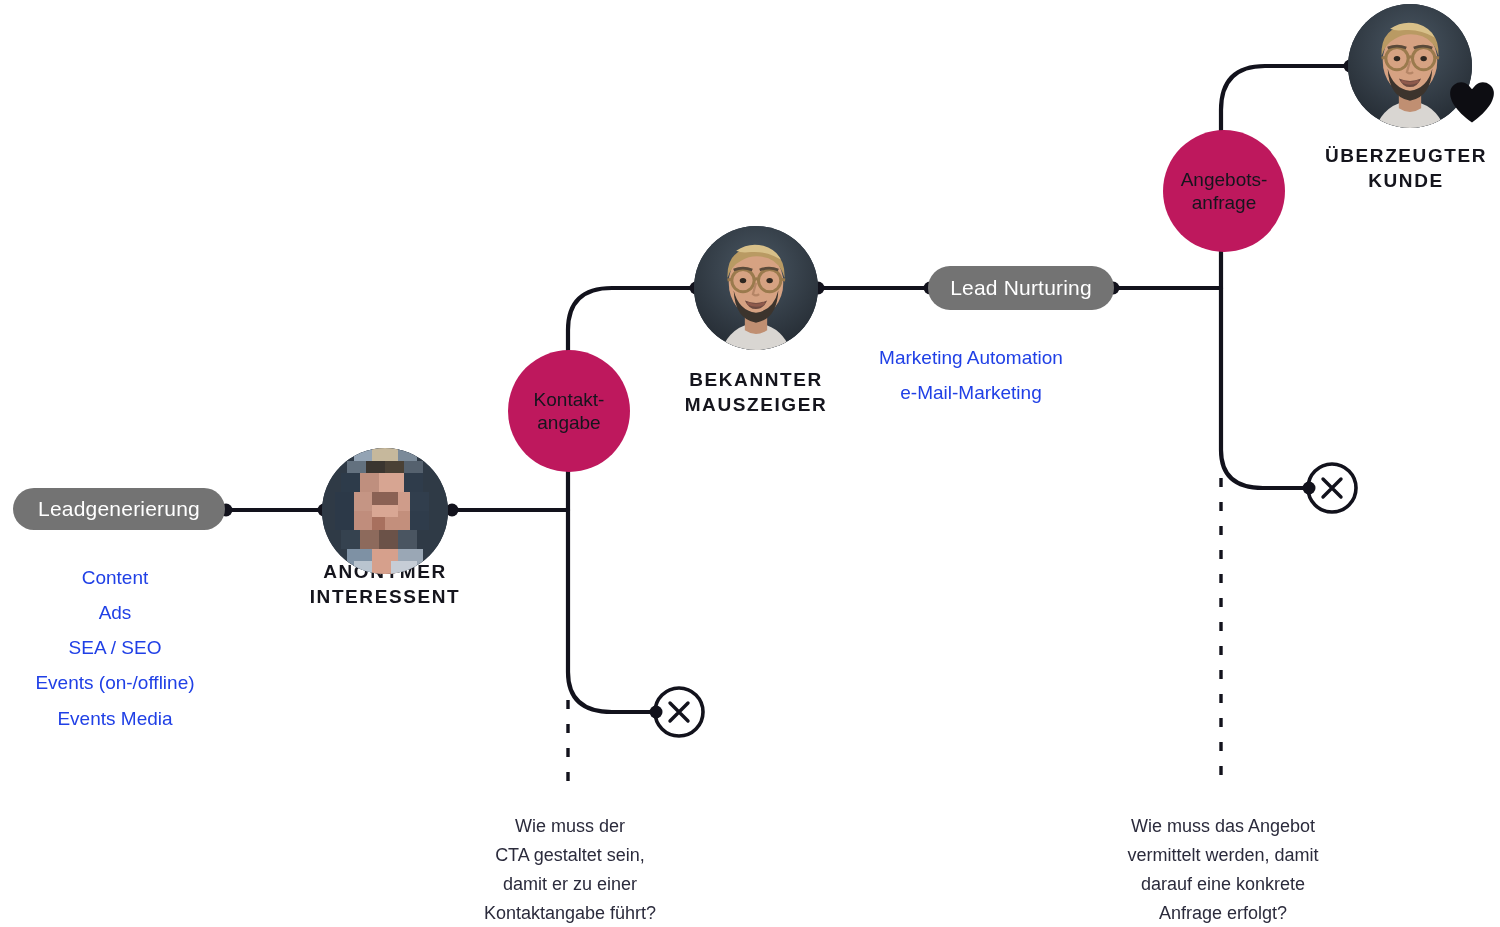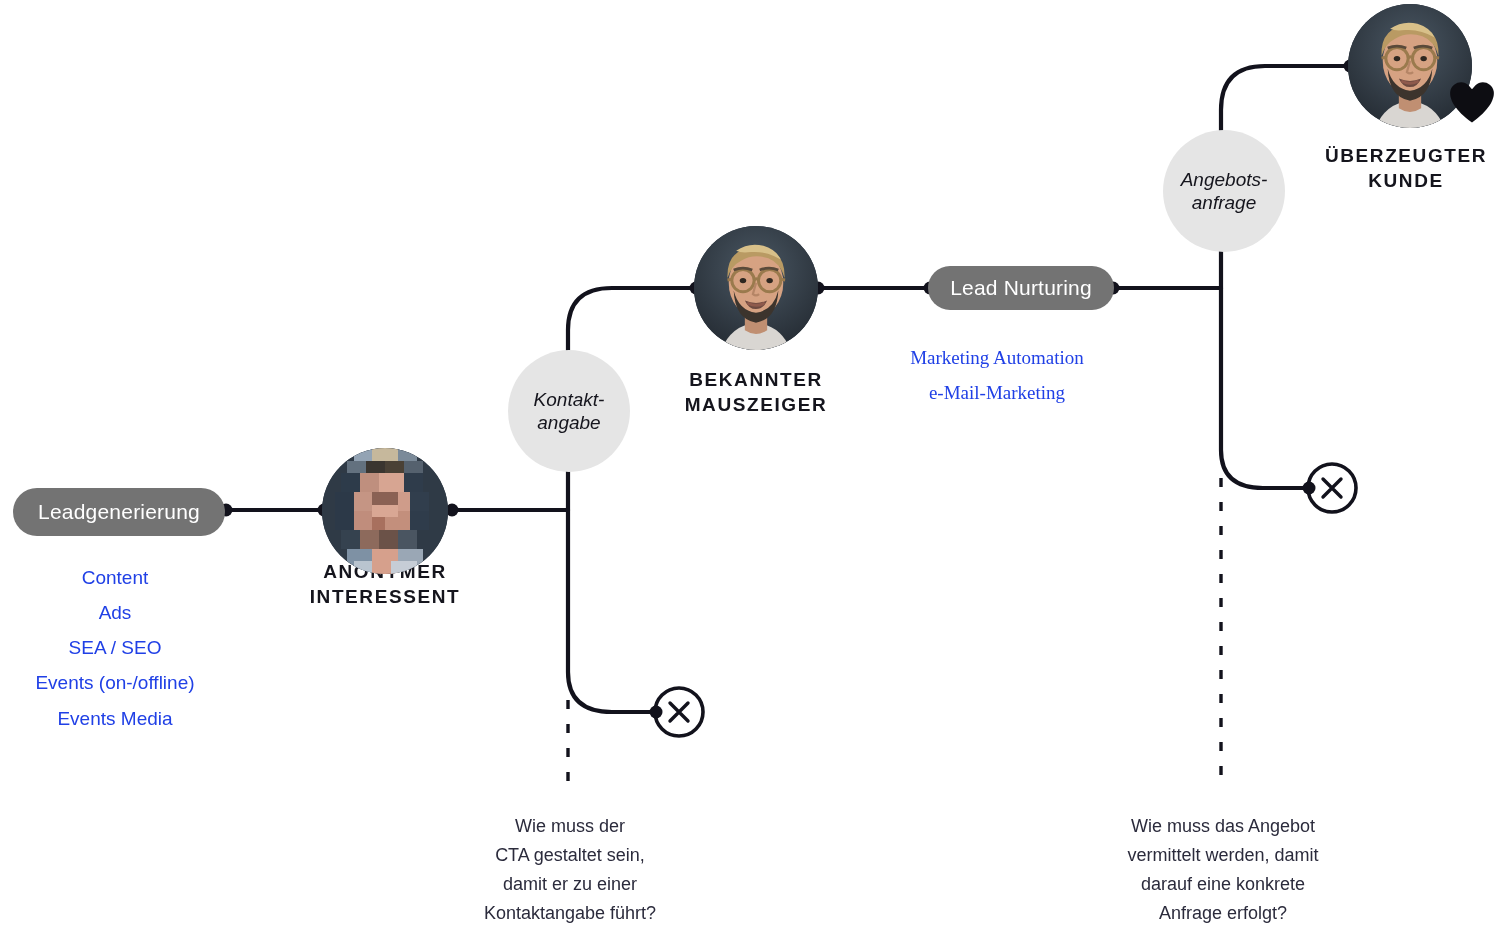--- a/index.html
+++ b/index.html
@@ -25,28 +25,27 @@
     letter-spacing:.2px;
     white-space:nowrap;
     box-sizing:border-box;
     z-index:6;
   }
 
   
   .stage-circle{
     position:absolute;
     border-radius:50%;
-    background:#e5e5e5;
+    background:#be185d;
     display:flex;align-items:center;justify-content:center;
     text-align:center;
     color:#15151d;
     font-size:19px;
     line-height:1.22;
     z-index:5;
-    font-style:italic;
   }
 
   
   .avatar{
     position:absolute;
     border-radius:50%;
     overflow:hidden;
     z-index:7;
     background:#2b3440;
   }
@@ -135,21 +134,21 @@
       <circle cx="696" cy="288" r="6.5"></circle>
       <circle cx="818" cy="288" r="6.5"></circle>
       <circle cx="930" cy="288" r="6.5"></circle>
       <circle cx="1113" cy="288" r="6.5"></circle>
       <circle cx="1350" cy="66" r="6.5"></circle>
       <circle cx="656" cy="712" r="6.5"></circle>
       <circle cx="1309" cy="488" r="6.5"></circle>
     </g>
   </svg>
 
-  <div class="pill" style="left:13px;top:488px;width:212px;height:48px;">
+  <div class="pill" style="left:13px;top:488px;width:212px;height:42px;">
     <span>Leadgenerierung</span>
   </div>
 
   <div class="channel-list" style="left:0px;top:560px;width:230px;">
     <div>Content</div>
     <div>Ads</div>
     <div>SEA / SEO</div>
     <div>Events (on-/offline)</div>
     <div>Events Media</div>
   </div>
@@ -250,21 +249,21 @@
   </div>
   <div class="person-label" style="left:636px;top:368px;width:240px;">
     <div>BEKANNTER</div>
     <div>MAUSZEIGER</div>
   </div>
 
   <div class="pill" style="left:928px;top:266px;width:186px;height:44px;">
     <span>Lead Nurturing</span>
   </div>
 
-  <div class="channel-list" style="left:881px;top:340px;width:232px;font-family:Liberation Serif, serif;">
+  <div class="channel-list" style="left:855px;top:340px;width:232px;">
     <div>Marketing Automation</div>
     <div>e-Mail-Marketing</div>
   </div>
 
   <div class="stage-circle" style="left:1163px;top:130px;width:122px;height:122px;">
     <div>
       <div>Angebots-</div>
       <div>anfrage</div>
     </div>
   </div>

